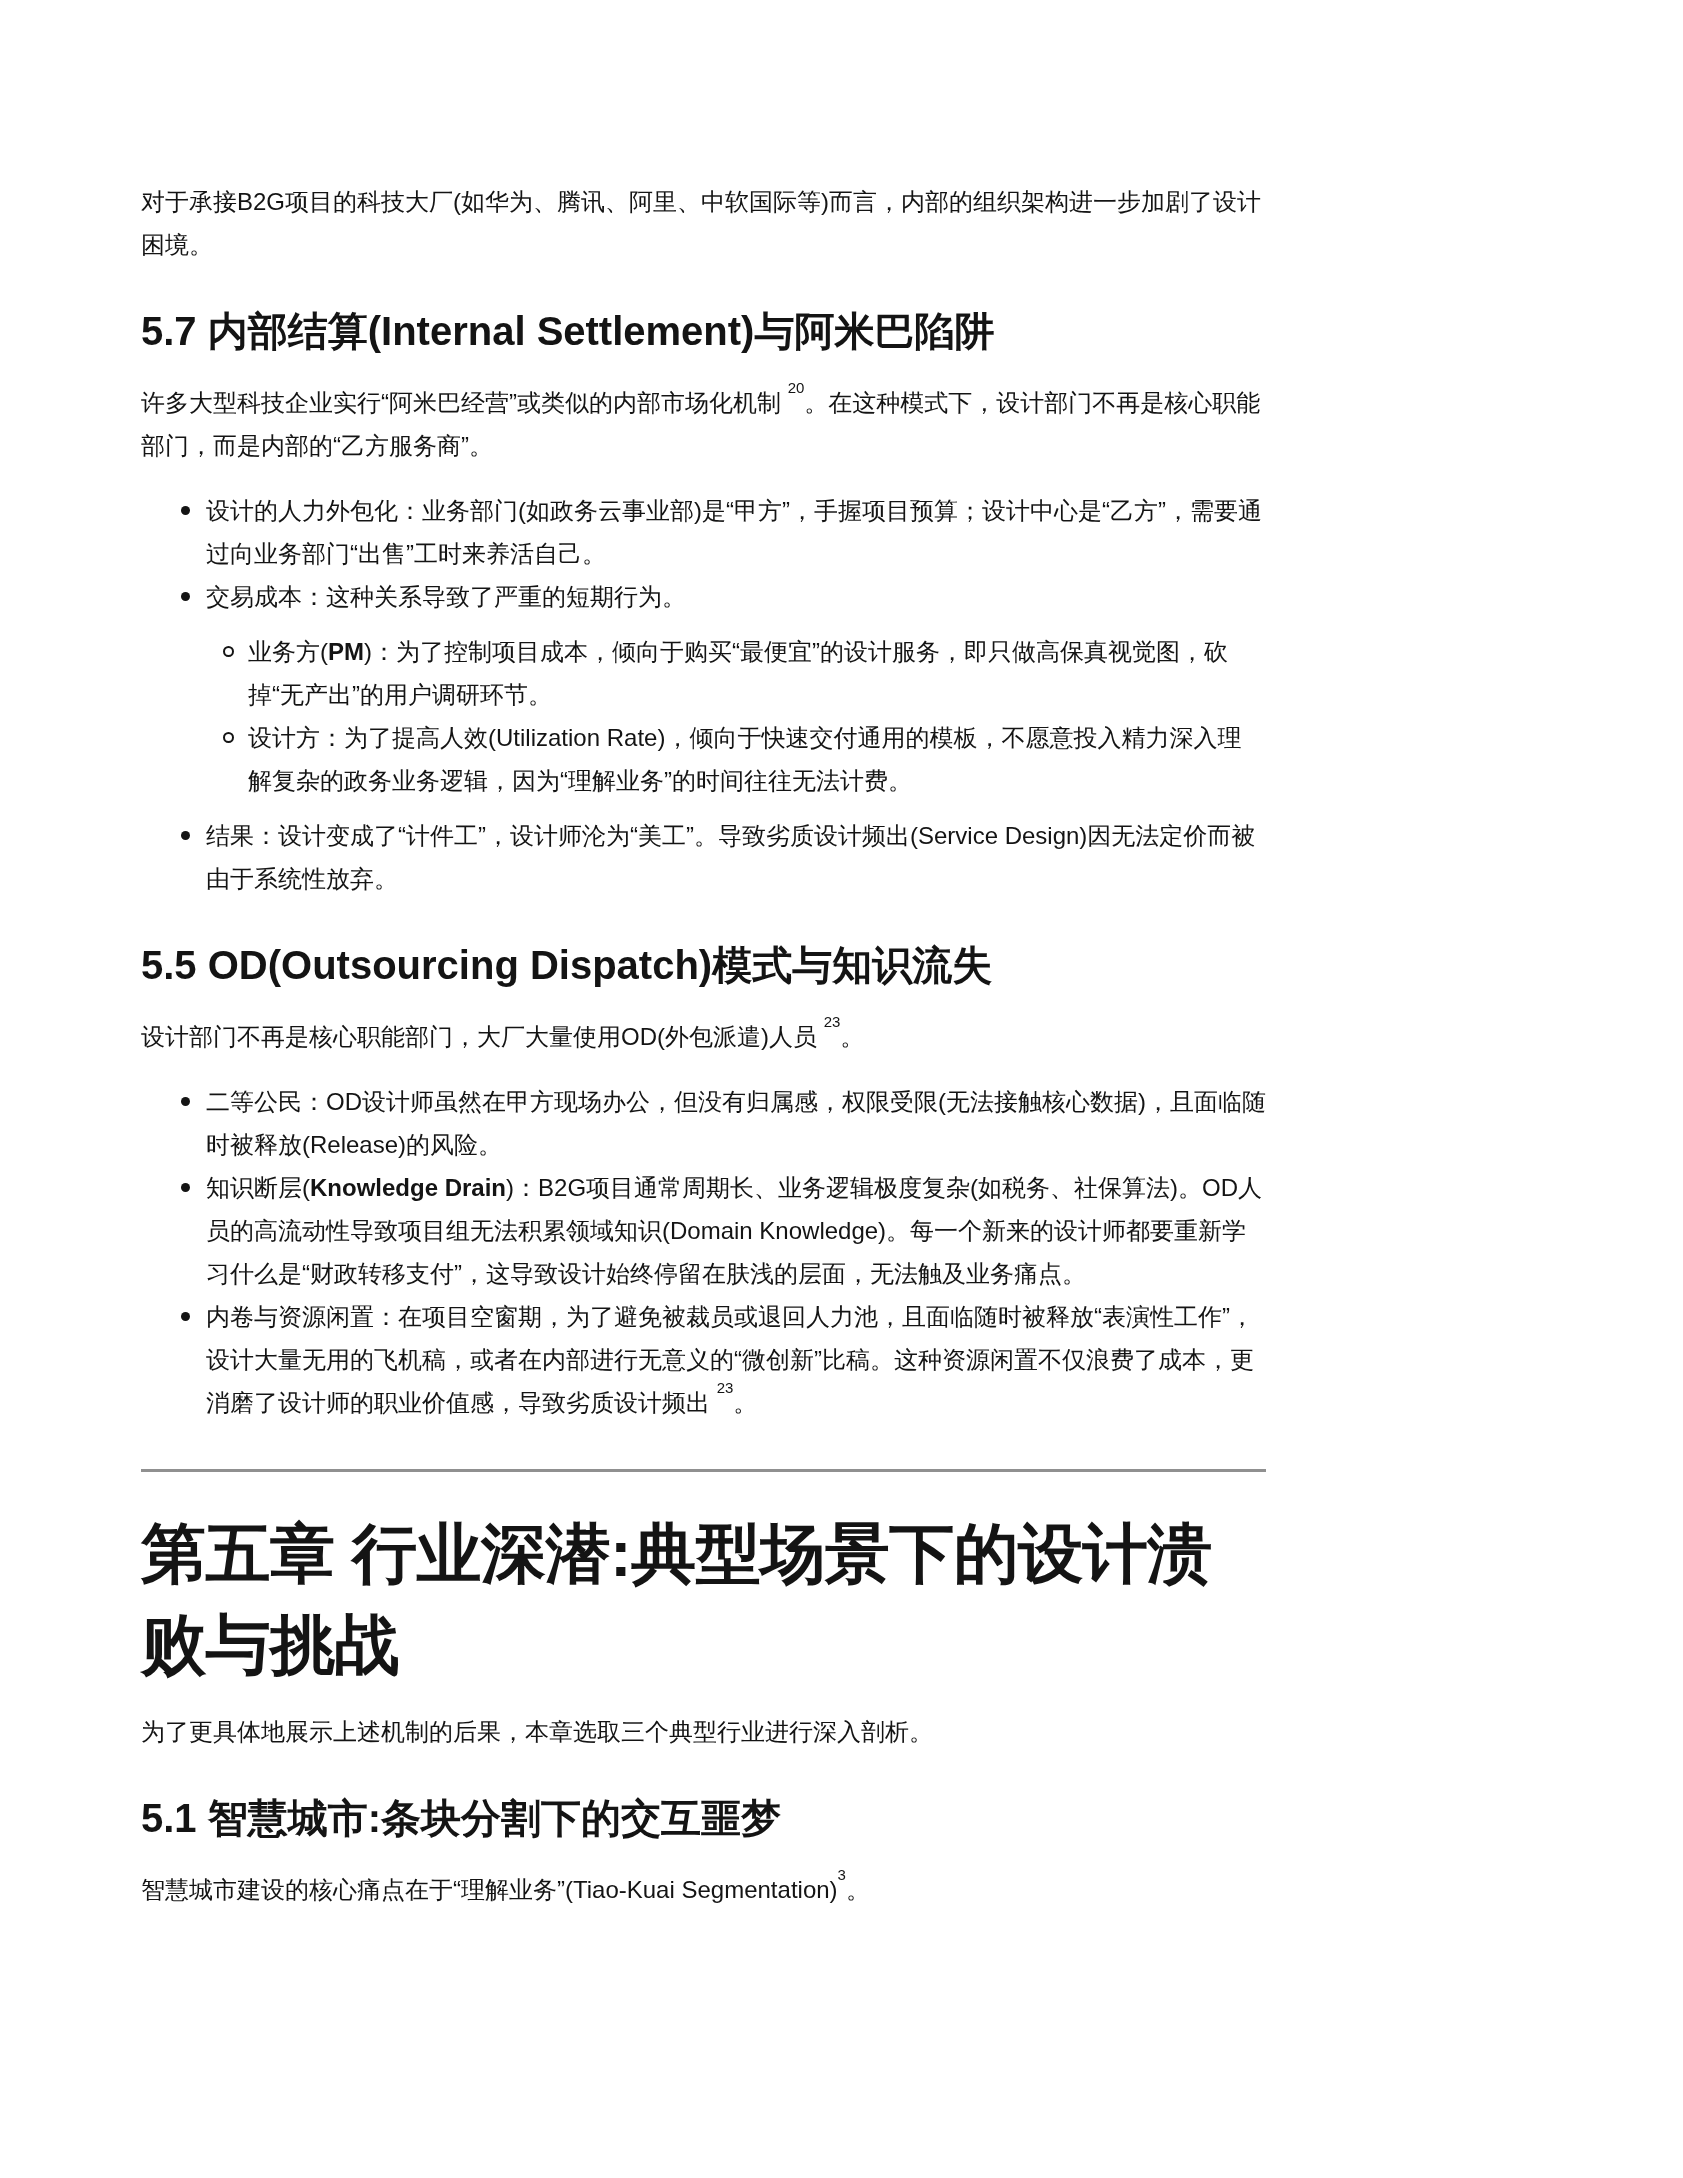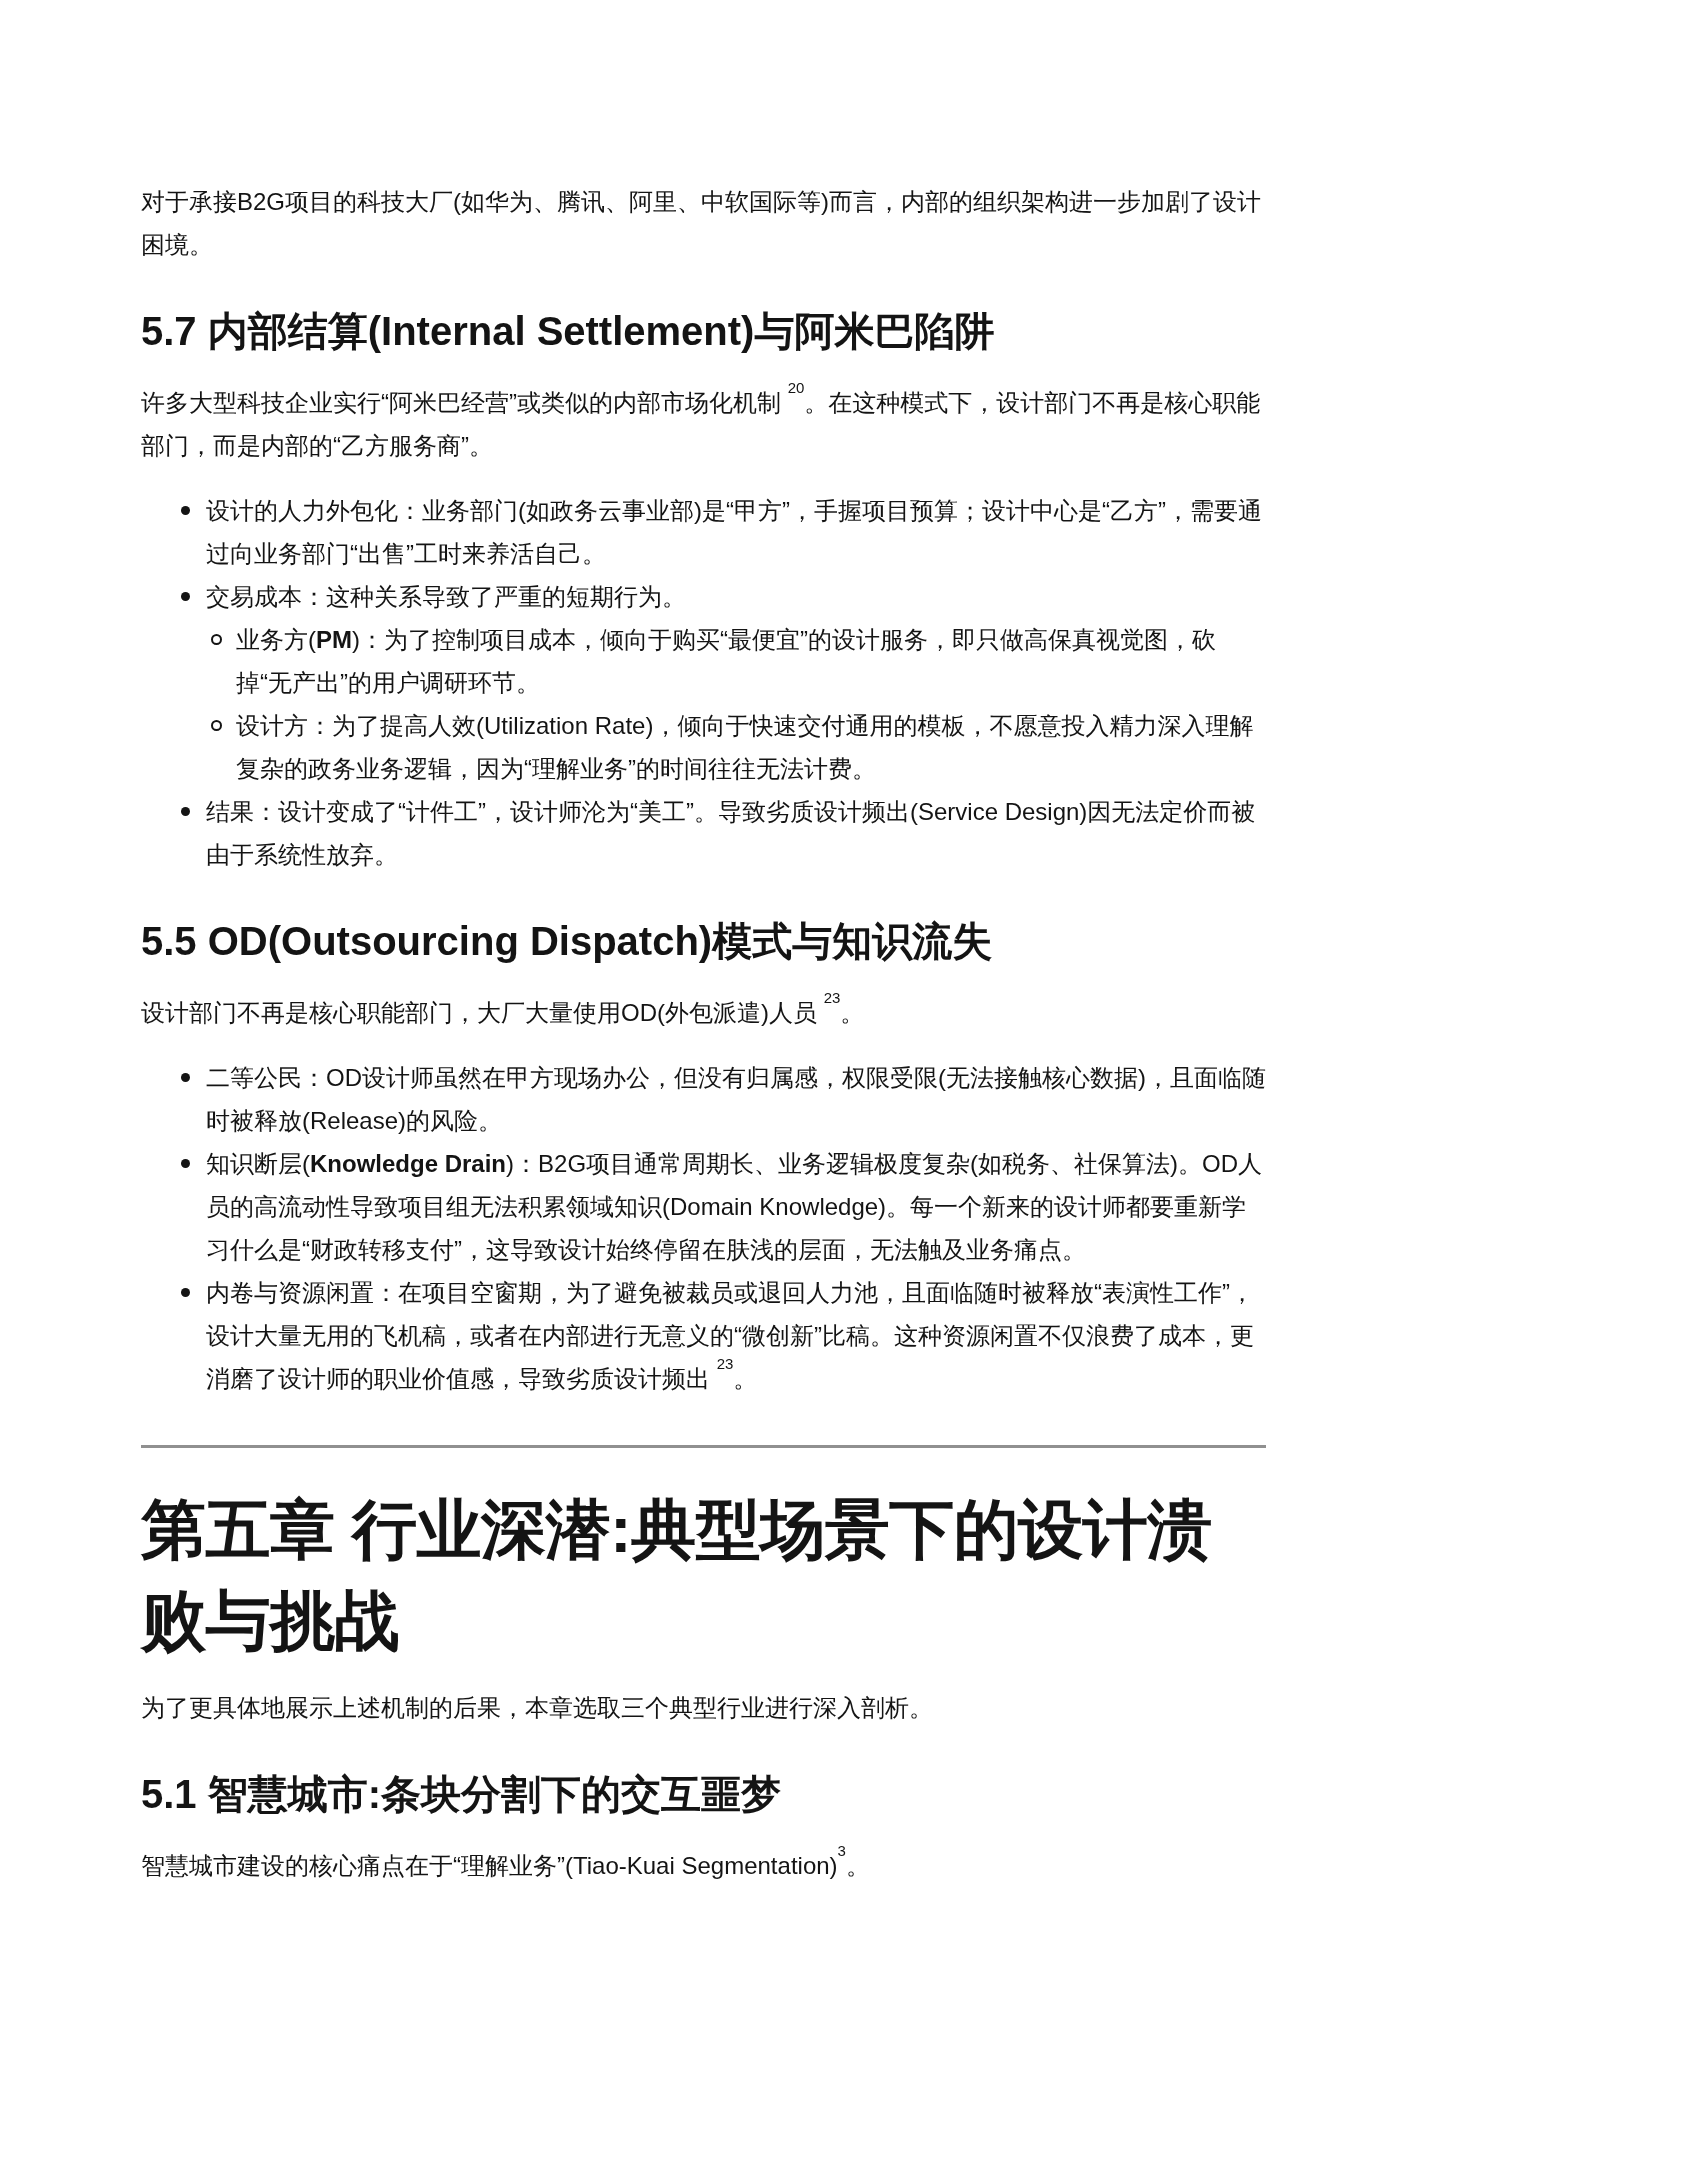--- a/index.html
+++ b/index.html
@@ -45,21 +45,21 @@
   }
   ul.level1 > li {
     position: relative;
     padding-left: 65px;
     font-size: 24px;
     line-height: 43px;
     margin: 0;
   }
   ul.level2 {
     list-style: none;
-    margin: 0;
+    margin: 12px;
     padding: 0;
   }
   ul.level2 > li {
     position: relative;
     padding-left: 30px;
     font-size: 24px;
     line-height: 43px;
     margin: 0;
   }
   .marker1 {

